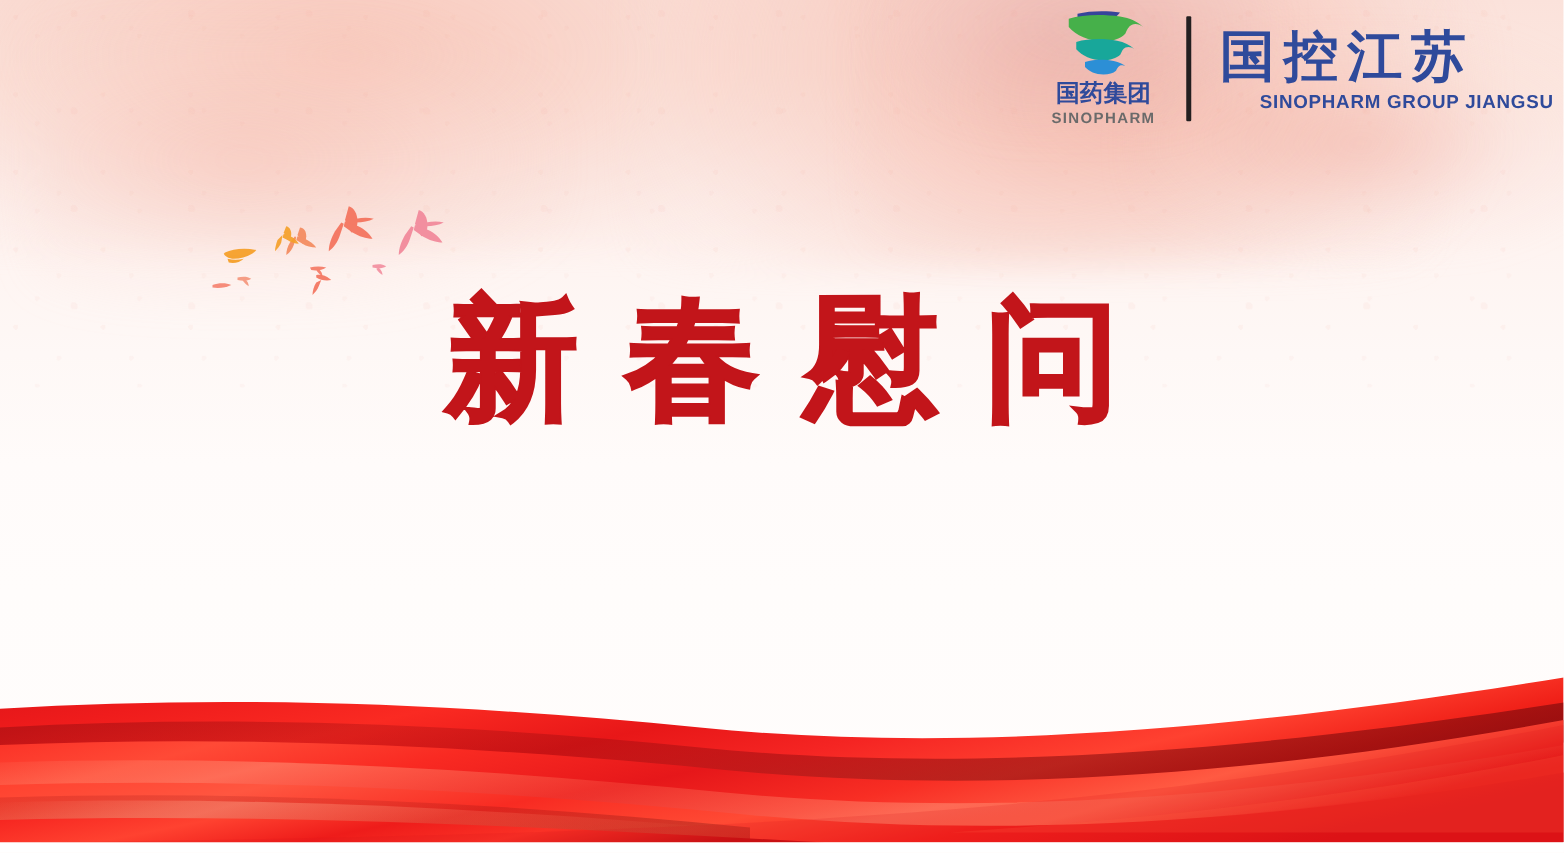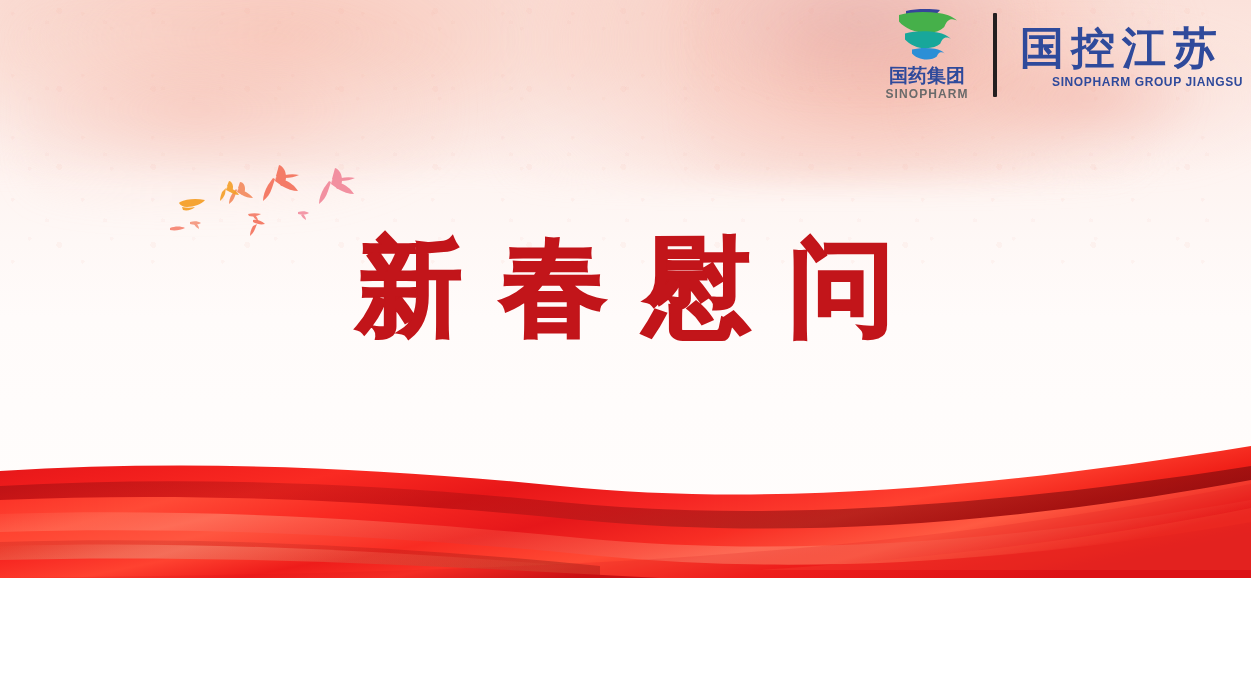--- a/index.html
+++ b/index.html
@@ -4,21 +4,21 @@
 <title>新春慰问</title>
 <style>
   html, body {
     margin: 0;
     padding: 0;
     background: #ffffff;
   }
   #poster {
     position: relative;
     width: 1251px;
-    height: 578px;
+    height: 674px;
     overflow: hidden;
     font-family: "Liberation Sans", "DejaVu Sans", sans-serif;
     background: #fffaf8;
   }
 
   
   .bg-base {
     position: absolute;
     inset: 0;
     background:
@@ -164,21 +164,21 @@
     font-size: 44px;
     font-weight: 700;
     color: #2f4a9b;
     letter-spacing: 7px;
     line-height: 1.06;
     white-space: nowrap;
     text-indent: 7px;
     font-family: "DejaVu Sans", "Liberation Sans", sans-serif;
   }
   .logo-jiangsu .en {
-    font-size: 12px;
+    font-size: 15px;
     font-weight: 700;
     color: #2f4a9b;
     letter-spacing: 0.6px;
     line-height: 1.2;
     margin-top: 3px;
     white-space: nowrap;
     margin-left: 39px;
   }
 
   

